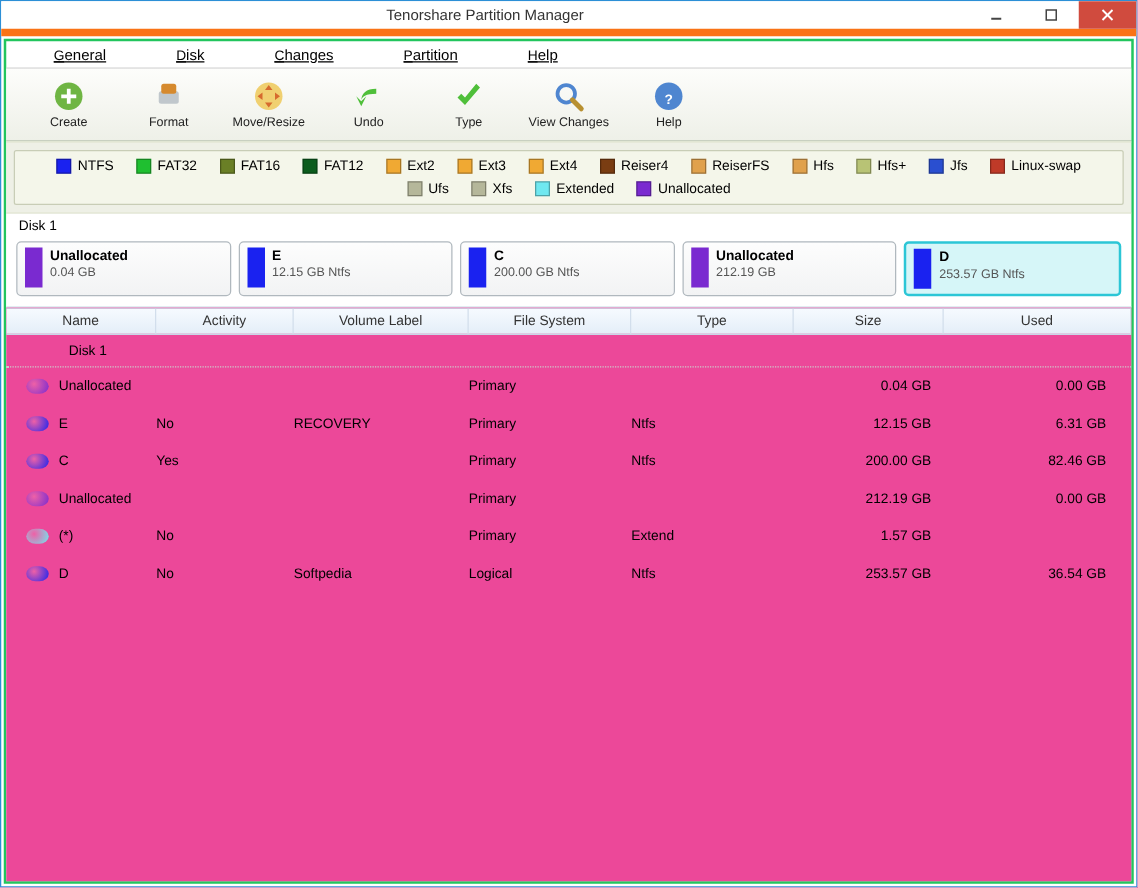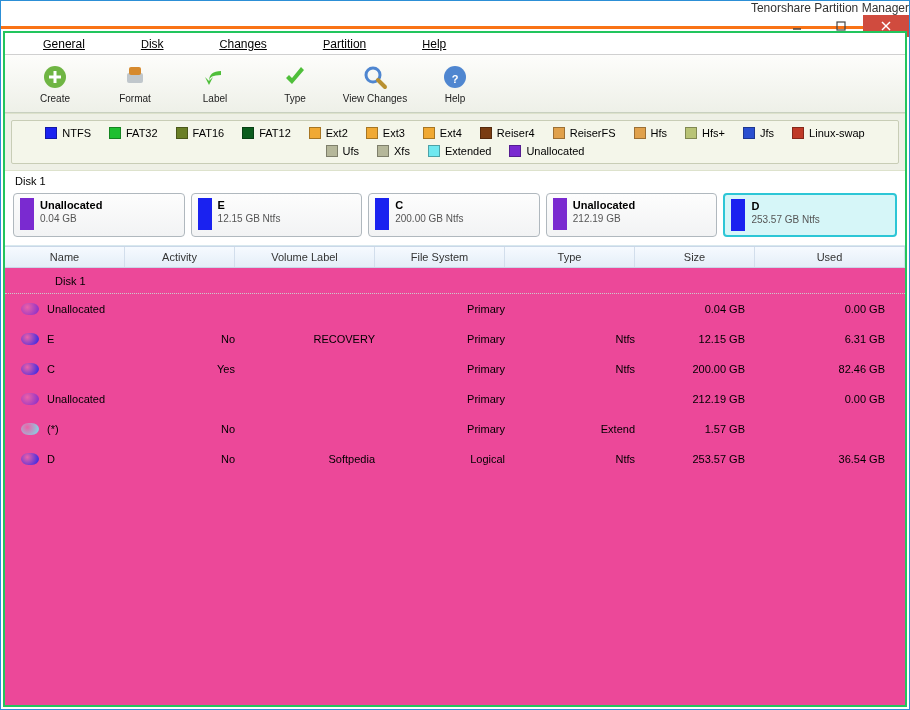--- a/index.html
+++ b/index.html
@@ -1,18 +1,18 @@
 <!DOCTYPE html>
 <html><head>
 <meta charset="utf-8">
 <style>
 * { box-sizing: border-box; margin: 0; padding: 0; font-family: Tahoma, Arial, sans-serif; font-size: 11px; }
 body { background: #fff; }
 .window { width: 910px; height: 710px; border: 1px solid #2c8fd6; display: flex; flex-direction: column; }
-.titlebar { height: 28px; background: #fff; display: flex; align-items: flex-end; border-bottom: 3px solid #f97316; flex-direction: column; }
+.titlebar { height: 28px; background: #fff; display: flex; align-items: center; border-bottom: 6px solid #f97316; }
 .titlebar-title { flex: 1; text-align: center; color: #333; font-size: 12px; }
 .titlebar-btns { display: flex; }
 .titlebar-btn { width: 44px; height: 22px; display: flex; align-items: center; justify-content: center; color: #555; cursor: pointer; }
 .titlebar-btn.close { background: #d04b3e; color: #fff; width: 46px; height: 22px; }
 .titlebar-btn svg { width: 10px; height: 10px; }
 .app-body { flex: 1; border: 2px solid #22c55e; margin: 2px; display: flex; flex-direction: column; background: #fff; }
 .menubar { height: 22px; display: flex; align-items: center; padding: 0 10px; border-bottom: 1px solid #d0d0d0; }
 .menu-item { padding: 2px 28px; cursor: pointer; text-decoration: underline; font-size: 12px;}
 .menu-item:first-letter { }
 .toolbar { height: 58px; background: linear-gradient(#fdfdfb, #eef0e8); border-bottom: 1px solid #c8d0c0; display: flex; align-items: center; padding: 4px 14px; gap: 8px; }
@@ -30,21 +30,21 @@
 .part-color { width: 14px; height: 32px; }
 .part-text { display: flex; flex-direction: column; line-height: 14px; }
 .part-text .nm { font-weight: bold; }
 .part-text .sz { color: #555; font-size: 10px; }
 .grid { flex: 1; overflow: auto; background:#ec4899;}
 .grid-head { display: flex; background: linear-gradient(#f6faff,#e4eef8); border-top: 1px solid #c9d7e8; border-bottom: 1px solid #c9d7e8; height: 22px; }
 .grid-head .col { border-right: 1px solid #d2deec; display: flex; align-items: center; justify-content: center; font-size: 11px; color: #333; }
 .col-name{width:120px;} .col-act{width:110px;} .col-lbl{width:140px;} .col-type{width:130px;} .col-fs{width:130px;} .col-size{width:120px;} .col-used{flex:1;}
 .grid-body { }
 .grid-row { display: flex; height: 30px; align-items: center; }
-.grid-row .cell { display: flex; align-items: center; justify-content: flex-end; font-size: 11px; }
+.grid-row .cell { display: flex; align-items: center; justify-content: flex-start; font-size: 11px; }
 .grid-row .cell.name { width: 120px; justify-content: flex-start; gap: 8px; padding-left: 16px; }
 .grid-row .cell.act { width: 110px; }
 .grid-row .cell.lbl { width: 140px; }
 .grid-row .cell.type { width: 130px; }
 .grid-row .cell.fs { width: 130px; }
 .grid-row .cell.size { width: 120px; justify-content: flex-end; padding-right: 10px;}
 .grid-row .cell.used { flex: 1; justify-content: flex-end; padding-right: 20px;}
 .disk-label-row { height: 26px; display: flex; align-items: center; padding-left: 50px; border-bottom: 1px dotted #ccc; font-size: 11px; }
 .dot-ico { width: 18px; height: 12px; border-radius: 50%/60%; }
 </style>
@@ -99,24 +99,33 @@
             <svg width="28" height="28" viewBox="0 0 28 28">
               <rect x="6" y="10" width="16" height="10" rx="2" fill="#c0c7cc"></rect>
               <rect x="8" y="4" width="12" height="8" rx="2" fill="#d68a2e"></rect>
             </svg>
           </div>
           <div class="lbl">Format</div>
         </div>
         <div class="tool-btn">
           <div class="ico">
             <svg width="28" height="28" viewBox="0 0 28 28">
+              <circle cx="14" cy="14" r="11" fill="#f0d070"></circle>
+              <path d="M14 5 L17 9 L11 9 Z M14 23 L11 19 L17 19 Z M5 14 L9 11 L9 17 Z M23 14 L19 17 L19 11 Z" fill="#d66b2e"></path>
+            </svg>
+          </div>
+          <div class="lbl">Move/Resize</div>
+        </div>
+        <div class="tool-btn">
+          <div class="ico">
+            <svg width="28" height="28" viewBox="0 0 28 28">
               <path d="M20 8 Q8 8 8 18 L4 14 L8 22 L12 14 L8 18 Q8 12 20 12 Z" fill="#4fbf3a"></path>
             </svg>
           </div>
-          <div class="lbl">Label</div>
+          <div class="lbl">Undo</div>
         </div>
         <div class="tool-btn">
           <div class="ico">
             <svg width="28" height="28" viewBox="0 0 28 28">
               <path d="M5 15 L11 21 L23 7 L20 4 L11 15 L8 12 Z" fill="#4fbf3a"></path>
             </svg>
           </div>
           <div class="lbl">Type</div>
         </div>
         <div class="tool-btn">

